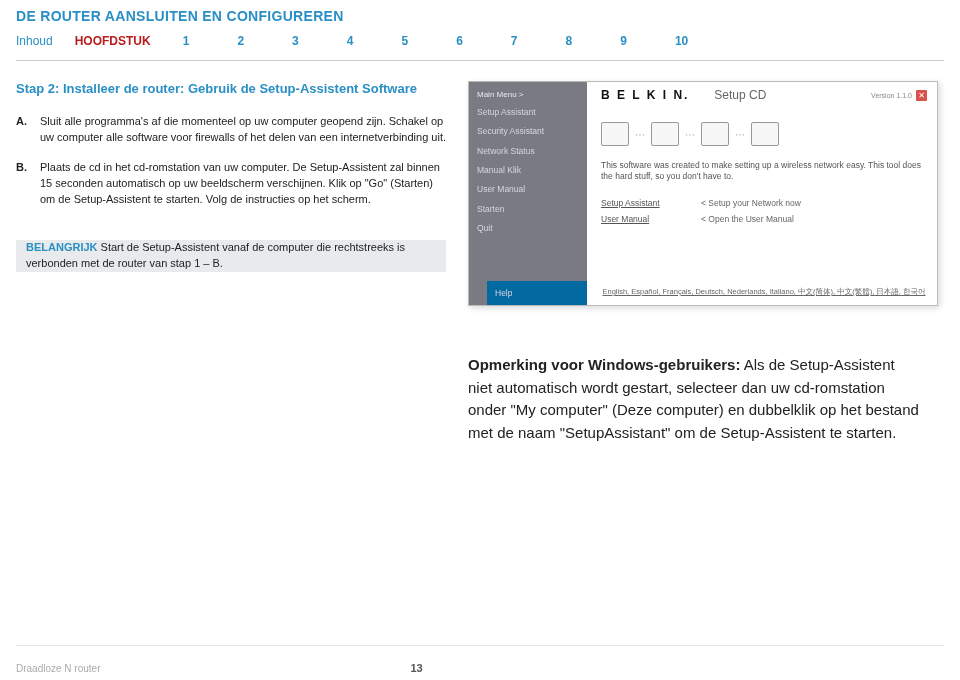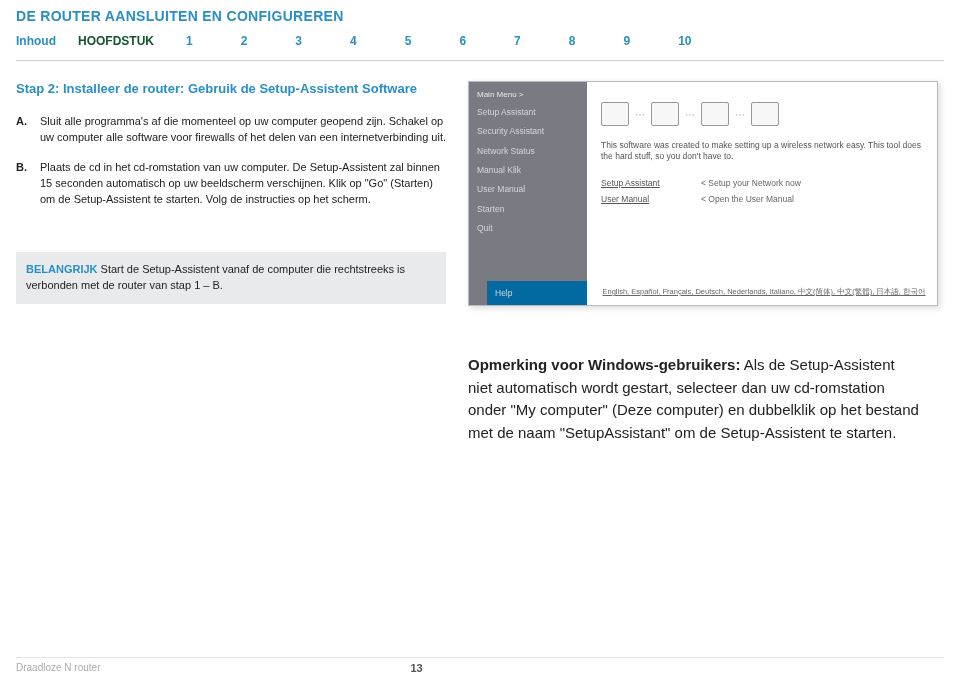--- a/index.html
+++ b/index.html
@@ -19,22 +19,22 @@
     padding: 8px 4px 0 16px;
     letter-spacing: 0.3px;
   }
   .nav-row {
     display: flex;
     align-items: center;
     gap: 4px;
     padding: 10px 16px 8px 16px;
     font-size: 12px;
   }
-  .nav-label { color: #2a8fc4; font-weight: bold; margin-right: 18px; }
-  .nav-chapter { color: #14532d; font-weight: bold; margin-right: 6px; }
+  .nav-label { color: #2a8fc4; font-weight: normal; margin-right: 18px; }
+  .nav-chapter { color: #b91c1c; font-weight: bold; margin-right: 6px; }
   .nav-num {
     color: #2a8fc4;
     font-weight: bold;
     padding: 0 22px;
     cursor: pointer;
   }
   .divider {
     border: none;
     border-top: 1px solid #ccc;
     margin: 4px 16px 0 16px;
@@ -49,24 +49,24 @@
     color: #2a8fc4;
     font-size: 13px;
     font-weight: bold;
     margin-bottom: 18px;
   }
   .step-item { display: flex; font-size: 11px; line-height: 1.45; margin-bottom: 14px; color: #222; }
   .step-letter { font-weight: bold; width: 24px; flex-shrink: 0; }
   .step-text { flex: 1; }
   .important-box {
     background: #e9eaec;
-    padding: 10px 10px;
+    padding: 0 10px;
     font-size: 11px;
     line-height: 1.45;
-    margin-top: 44px;
+    margin-top: 32px;
     color: #222;
   }
   .important-key { color: #2a8fc4; font-weight: bold; }
   .right-col { flex: 1; padding-left: 6px; }
   .screenshot {
     width: 470px;
     height: 225px;
     border: 1px solid #bbb;
     display: flex;
     font-size: 9px;
@@ -104,25 +104,25 @@
     margin-top: 48px;
     width: 452px;
   }
   .note .lead { font-weight: bold; }
   .footer {
     position: absolute;
     bottom: 6px;
     left: 16px;
     right: 16px;
     display: flex;
-    align-items: flex-start;
+    align-items: flex-end;
     font-size: 10px;
     color: #aaa;
     border-top: 1px solid #e5e5e5;
-    padding-top: 4px;
+    padding-top: 16px;
   }
   .footer-pg { font-weight: bold; color: #555; margin-left: 310px; font-size: 11px;}
 </style>
 </head>
 <body>
 
 <div class="header-title">DE ROUTER AANSLUITEN EN CONFIGUREREN</div>
 
 <div class="nav-row">
   <span class="nav-label">Inhoud</span>
@@ -166,20 +166,28 @@
         <div class="ss-menu-item">Setup Assistant</div>
         <div class="ss-menu-item">Security Assistant</div>
         <div class="ss-menu-item">Network Status</div>
         <div class="ss-menu-item">Manual Klik</div>
         <div class="ss-menu-item">User Manual</div>
         <div class="ss-menu-item">Starten</div>
         <div class="ss-menu-item">Quit</div>
         <div class="ss-help">Help</div>
       </div>
       <div class="ss-main">
+        <div class="ss-top">
+          <span class="ss-logo">B E L K I N.</span>
+          <span class="ss-title">Setup CD</span>
+          <span class="ss-version">
+            <span>Version 1.1.0</span>
+            <span class="ss-close">✕</span>
+          </span>
+        </div>
         <div class="ss-illust">
           <div class="ss-box"></div>
           <span class="ss-arrow">⋯</span>
           <div class="ss-box"></div>
           <span class="ss-arrow">⋯</span>
           <div class="ss-box"></div>
           <span class="ss-arrow">⋯</span>
           <div class="ss-box"></div>
         </div>
         <div class="ss-desc">This software was created to make setting up a wireless network easy. This tool does the hard stuff, so you don't have to.</div>

